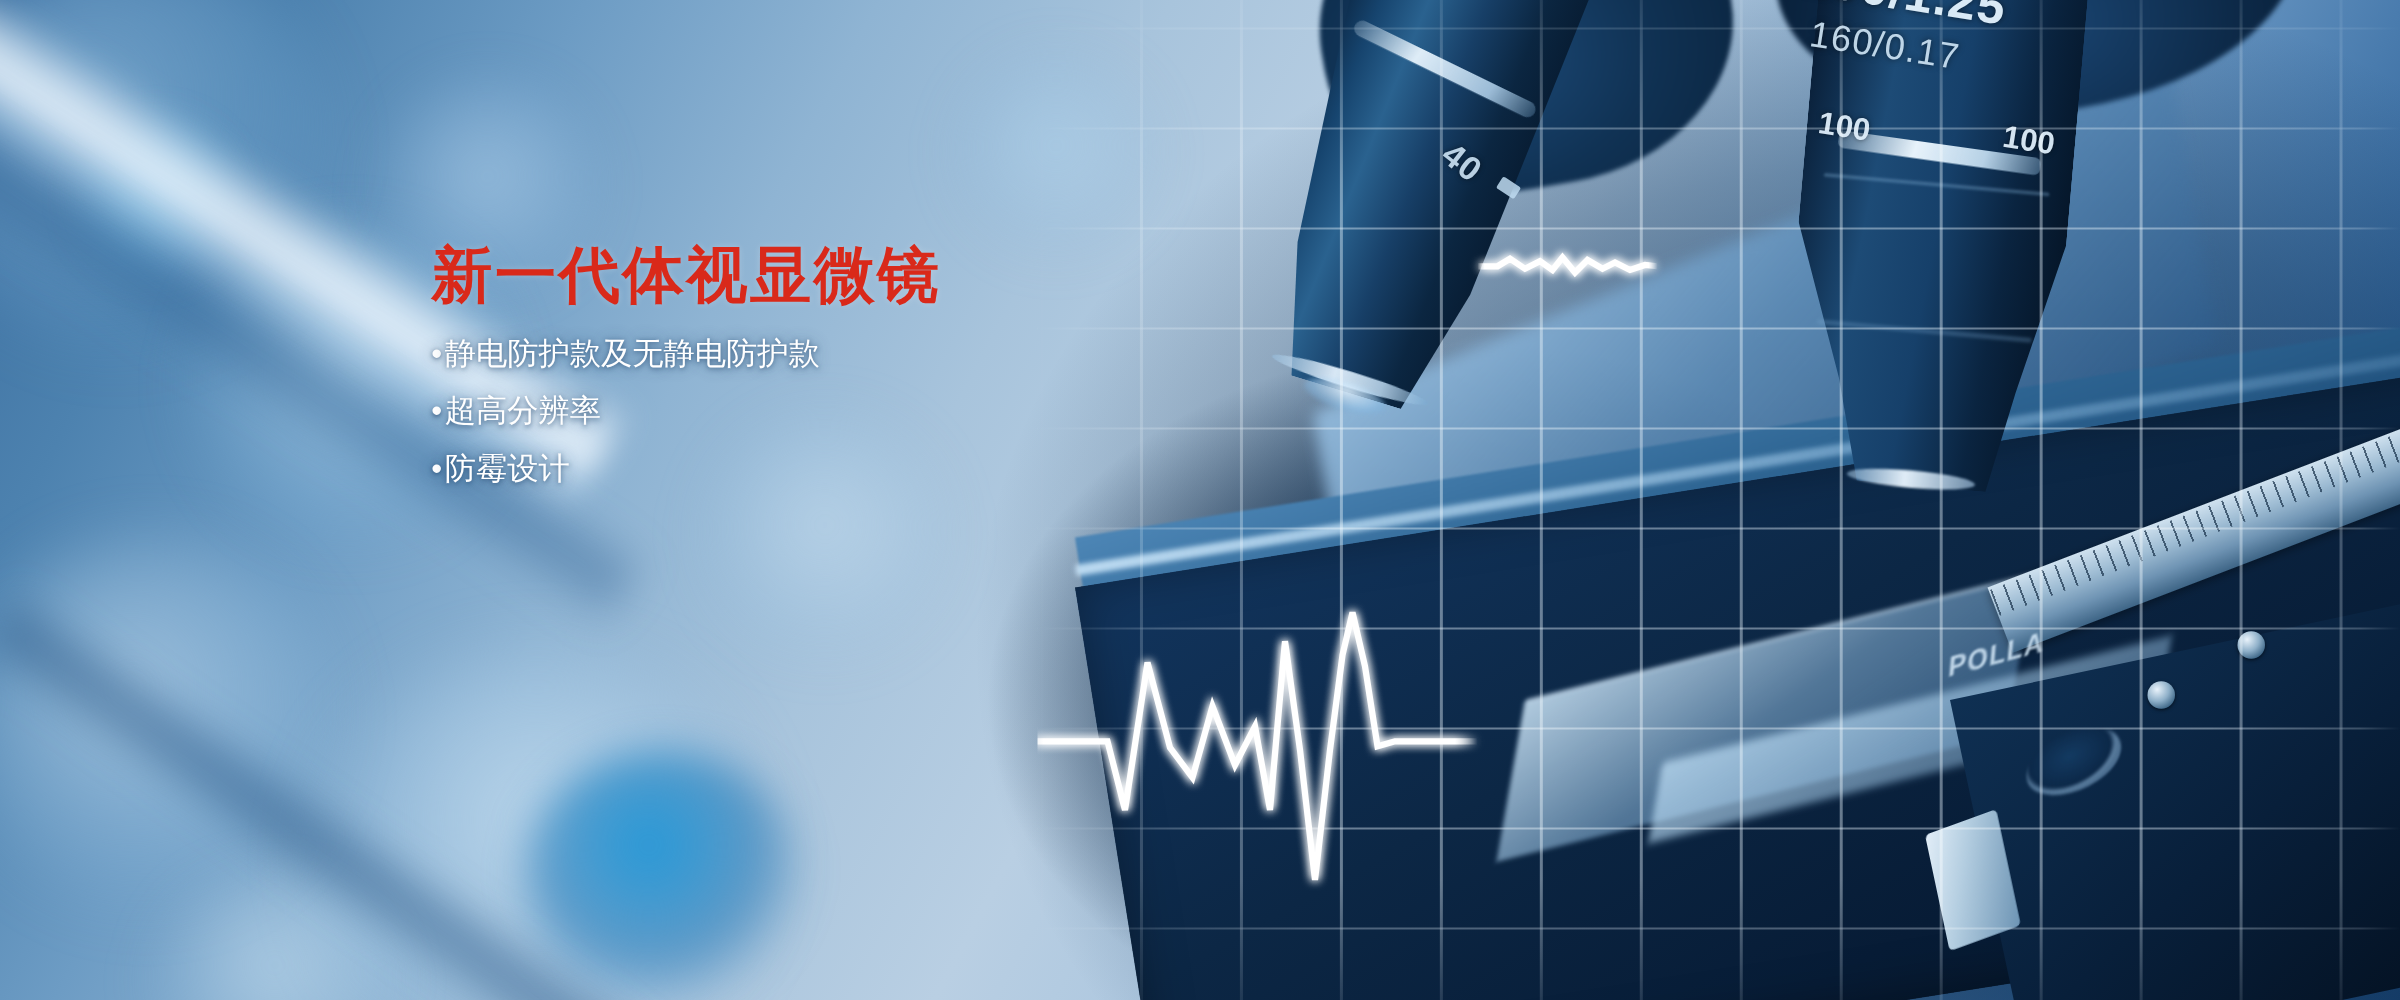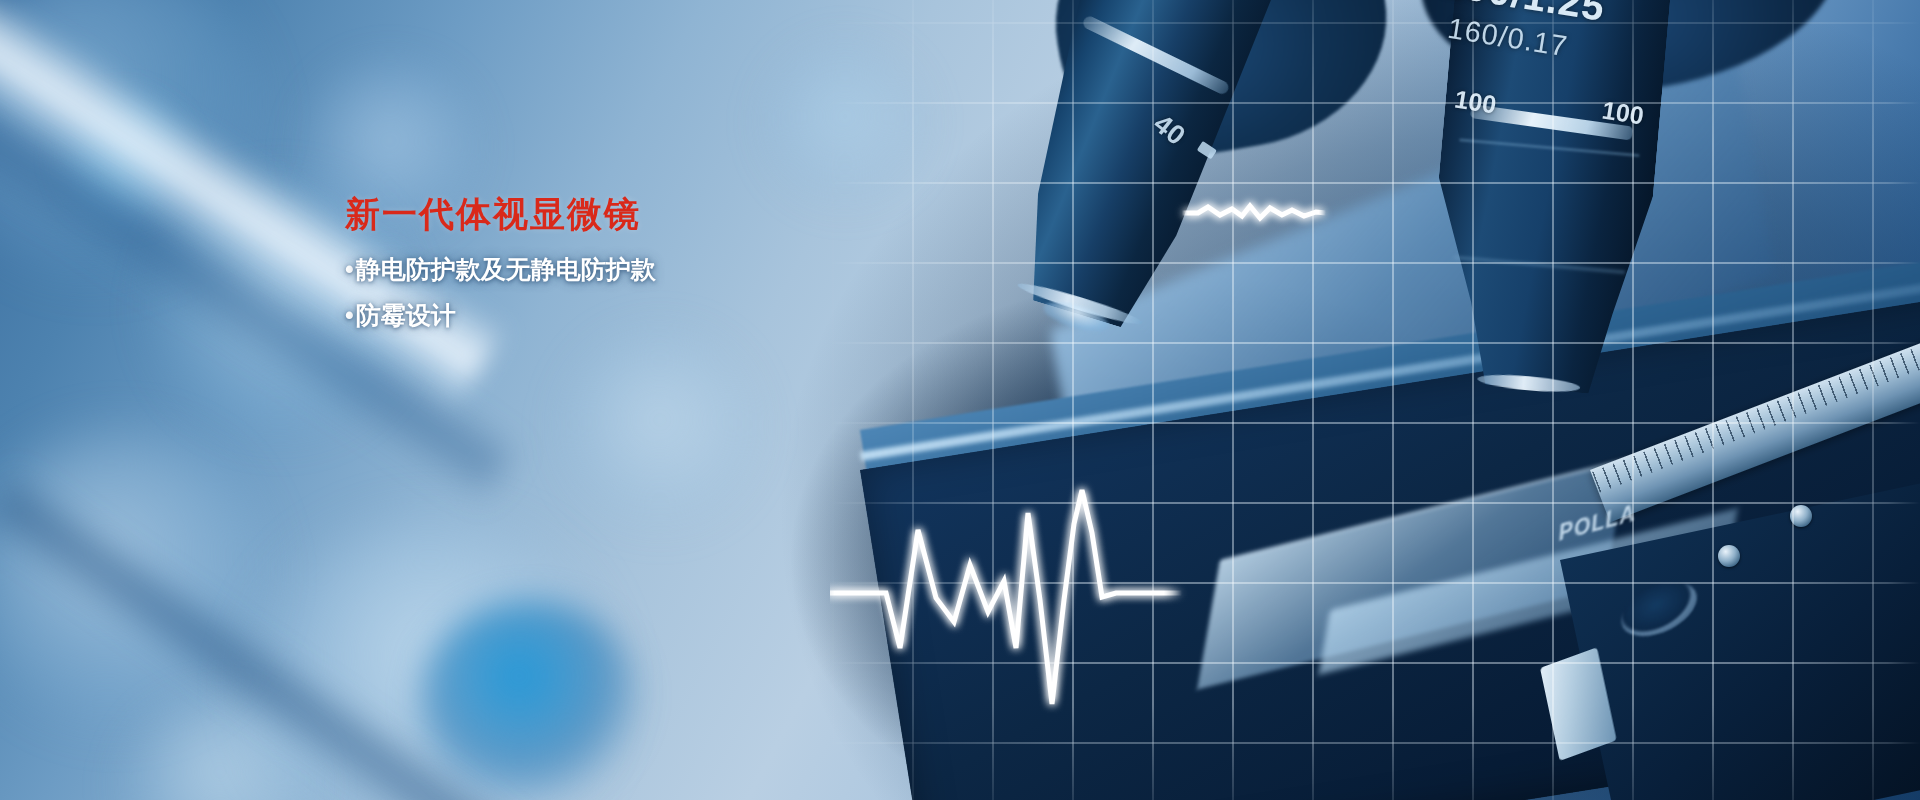--- a/index.html
+++ b/index.html
@@ -293,30 +293,30 @@
     position:absolute; left:830px; top:0; width:1090px; height:800px;
     pointer-events:none;
   }
 
   
   .copy{
     position:absolute; left:345px; top:196px; width:740px;
   }
   .headline{
     color:#d9291a;
-    font-size:35px; font-weight:700; letter-spacing:2px;
+    font-size:49px; font-weight:700; letter-spacing:2px;
     line-height:1.05;
     text-shadow:0 0 6px rgba(255,255,255,.22);
     margin-bottom:24px;
     white-space:nowrap;
   }
   .feature-list{ list-style:none; }
   .feature-list li{
     color:#ffffff;
-    font-size:25px; font-weight:700;
+    font-size:25px; font-weight:400;
     line-height:1.0;
     margin-bottom:21px;
     white-space:nowrap;
     text-shadow:0 1px 4px rgba(20,55,95,.65), 0 0 12px rgba(25,60,100,.45);
   }
   .feature-list li .bullet{
     display:inline-block;
     margin-right:2px;
     font-size:25px;
     vertical-align:baseline;
@@ -470,18 +470,21 @@
     </g>
   </svg>
 
   <div class="copy">
     <h1 class="headline">新一代体视显微镜</h1>
     <ul class="feature-list">
       <li>
         <span class="bullet">•</span><span>静电防护款及无静电防护款</span>
       </li>
       <li>
+        <span class="bullet">•</span><span>超高分辨率</span>
+      </li>
+      <li>
         <span class="bullet">•</span><span>防霉设计</span>
       </li>
     </ul>
   </div>
 
 </div>
 
 </body></html>

